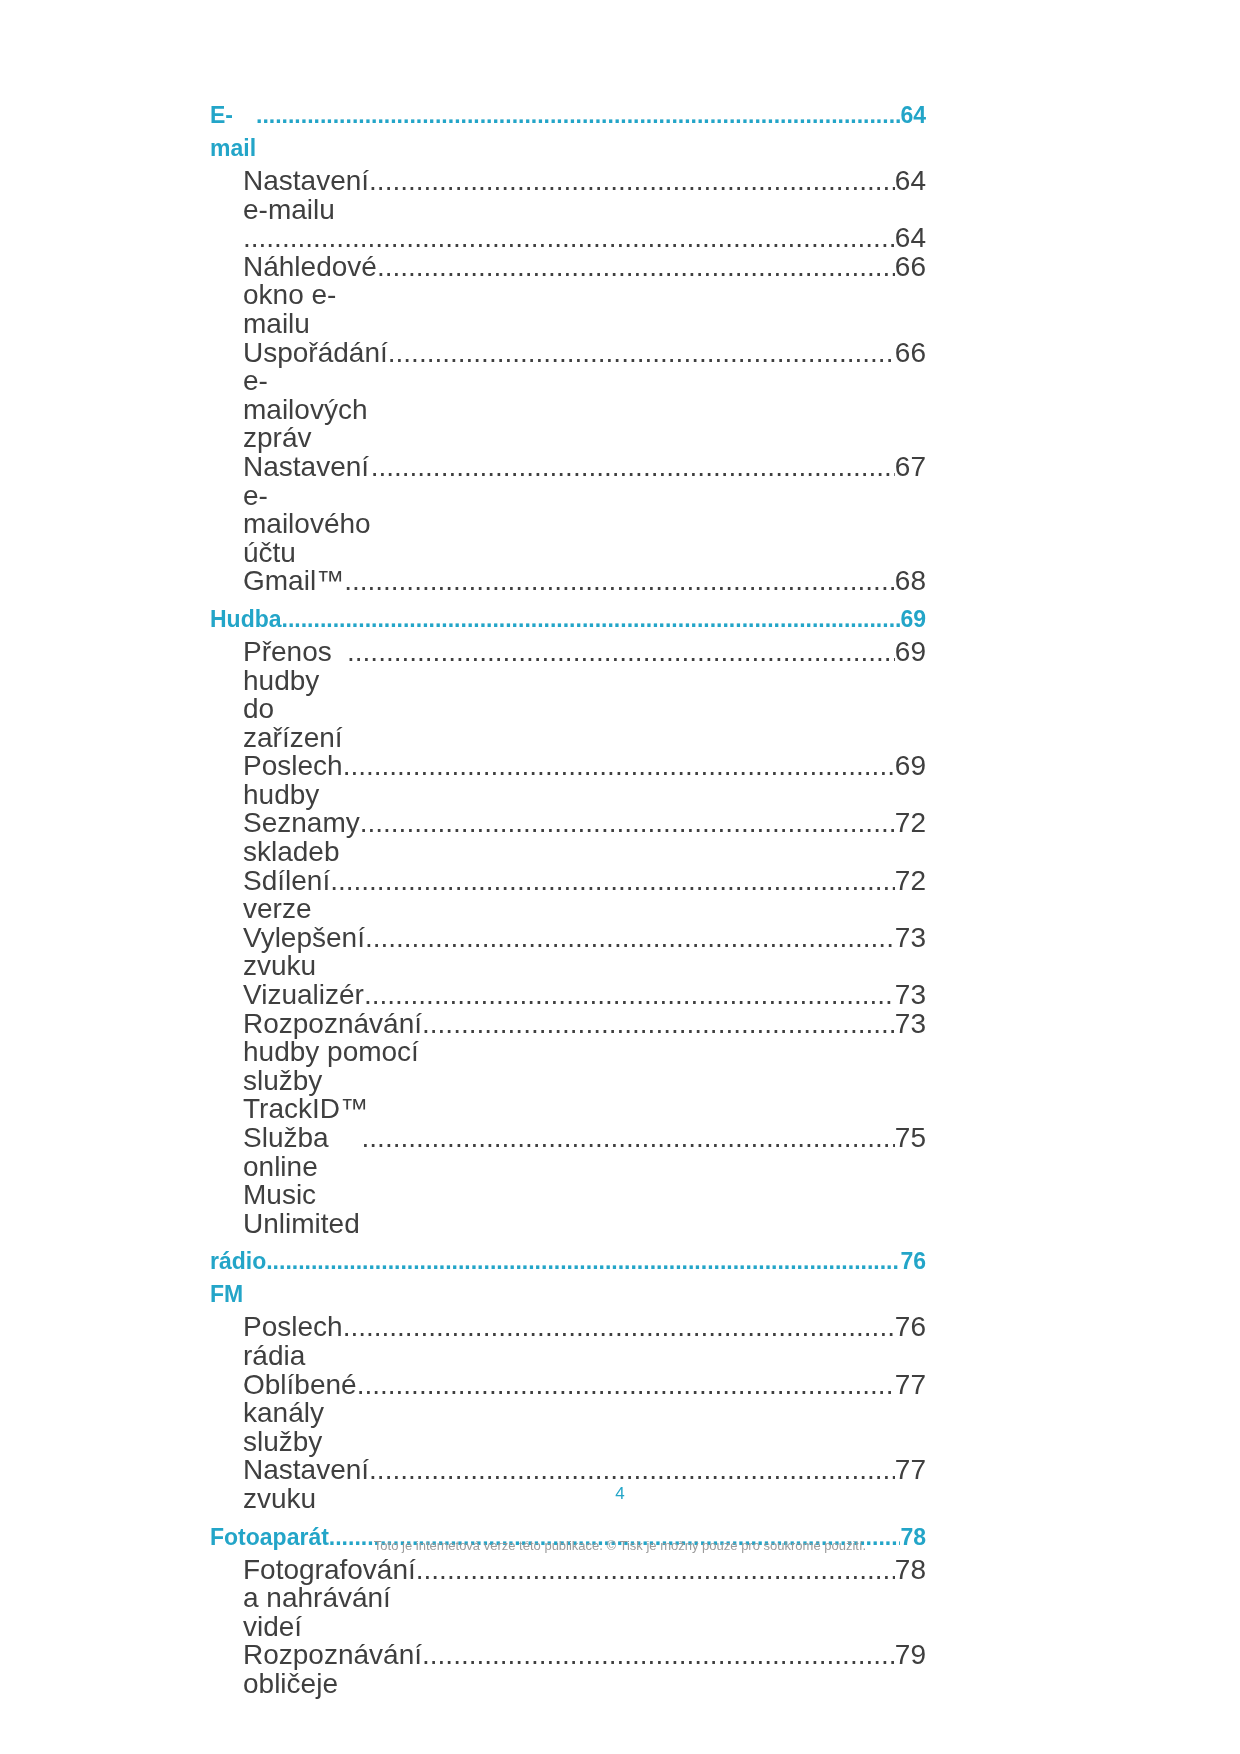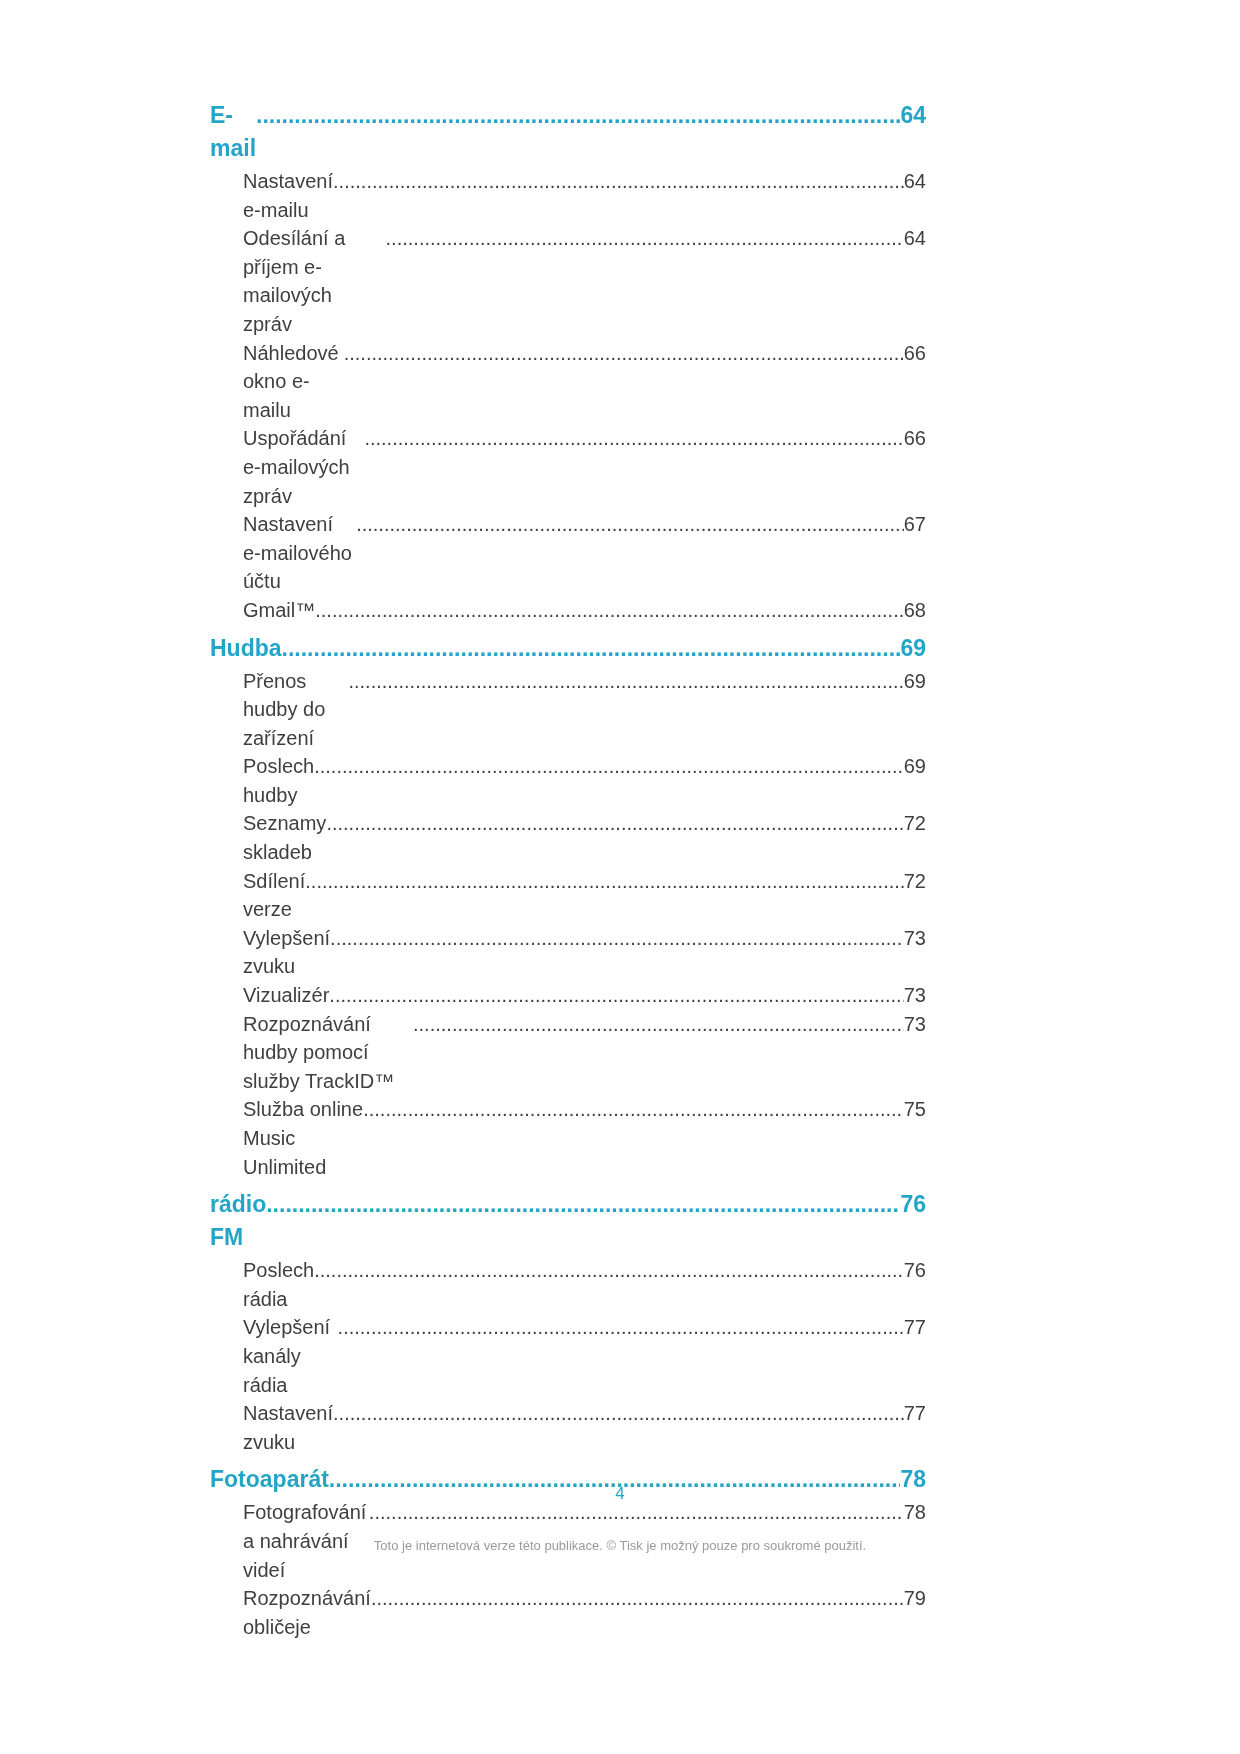--- a/index.html
+++ b/index.html
@@ -27,21 +27,21 @@
   .row.heading {
     color: var(--accent, #23a5c8);
     font-weight: bold;
     font-size: 23px;
     line-height: 33px;
     margin-top: 1px;
     margin-bottom: 2px;
   }
   .row.entry {
     color: var(--text, #3f3f3f);
-    font-size: 20px;
+    font-size: 28px;
     line-height: 28.6px;
     padding-left: 33px;
   }
   .dots {
     flex: 1 1 auto;
     overflow: hidden;
     white-space: nowrap;
     min-width: 0;
   }
   .dots::after {
@@ -76,21 +76,20 @@
         <span class="title">E-mail</span>
         <span class="dots"></span>
         <span class="pg">64</span>
       </div>
       <div class="row entry">
         <span class="title">Nastavení e-mailu</span>
         <span class="dots"></span>
         <span class="pg">64</span>
       </div>
       <div class="row entry">
-        <span class="title">Odesílání a příjem e-mailových zpráv</span>
         <span class="dots"></span>
         <span class="pg">64</span>
       </div>
       <div class="row entry">
         <span class="title">Náhledové okno e-mailu</span>
         <span class="dots"></span>
         <span class="pg">66</span>
       </div>
       <div class="row entry">
         <span class="title">Uspořádání e-mailových zpráv</span>
@@ -160,21 +159,21 @@
         <span class="title">rádio FM</span>
         <span class="dots"></span>
         <span class="pg">76</span>
       </div>
       <div class="row entry">
         <span class="title">Poslech rádia</span>
         <span class="dots"></span>
         <span class="pg">76</span>
       </div>
       <div class="row entry">
-        <span class="title">Vylepšení kanály rádia</span>
+        <span class="title">Oblíbené kanály služby</span>
         <span class="dots"></span>
         <span class="pg">77</span>
       </div>
       <div class="row entry">
         <span class="title">Nastavení zvuku</span>
         <span class="dots"></span>
         <span class="pg">77</span>
       </div>
     </section>
     <section class="toc-section">

